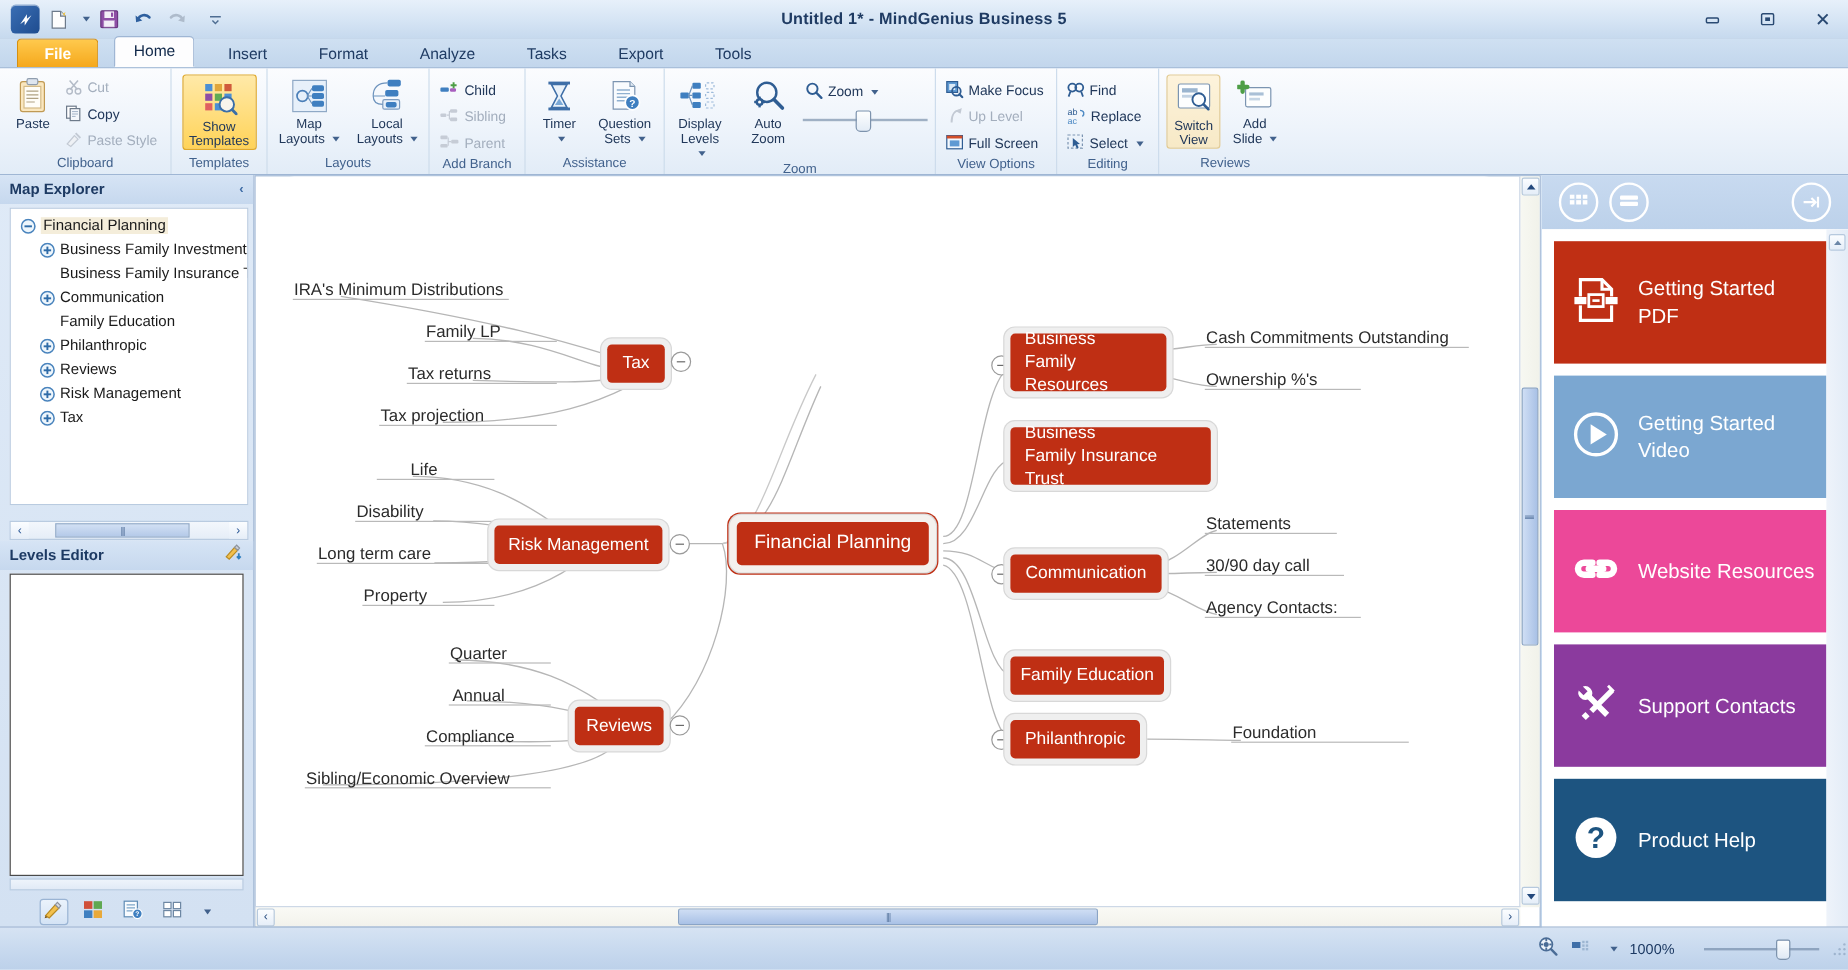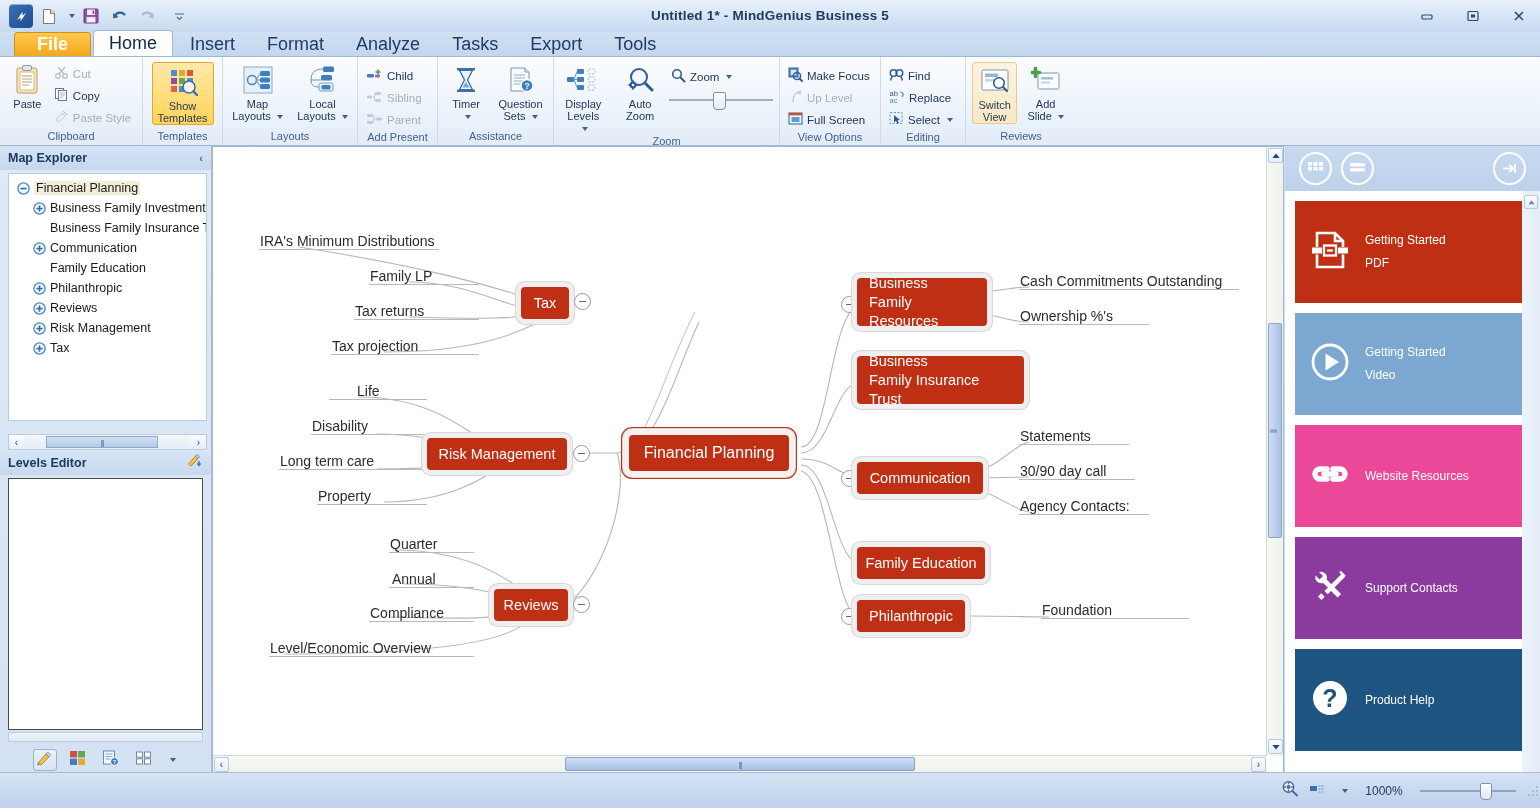--- a/index.html
+++ b/index.html
@@ -27,22 +27,22 @@
   .title-text{position:absolute;left:0;top:0;width:1540px;height:32px;
      line-height:32px;text-align:center;font-size:13.5px;font-weight:bold;
      color:#1f3b63;letter-spacing:.2px;}
   .wctrl{position:absolute;right:6px;top:4px;display:flex;gap:16px;align-items:center;}
   .wbtn{width:30px;height:24px;display:flex;align-items:center;justify-content:center;color:#2a4a73;font-size:13px;}
 
   
   .tabstrip{position:absolute;left:0;top:32px;width:1540px;height:25px;
      background:linear-gradient(180deg,#cfe0f2 0%,#c2d6ec 100%);
      border-bottom:1px solid #9fb6d4;display:flex;align-items:flex-end;padding-left:14px;box-sizing:border-box;}
-  .tab{height:23px;line-height:23px;padding:0 15px;font-size:18px;color:#1f3b63;
-     border-radius:4px 4px 0 0;margin-right:2px;cursor:default;}
+  .tab{height:23px;line-height:23px;padding:0 15px;font-size:13px;color:#1f3b63;
+     border-radius:4px 4px 0 0;margin-right:13px;cursor:default;}
   .tab.file{background:linear-gradient(180deg,#ffc94d 0%,#f5a81c 100%);color:#fff;
      font-weight:bold;border:1px solid #d68f10;border-bottom:none;padding:0 22px;}
   .tab.active{background:#fdfdfe;border:1px solid #9fb6d4;border-bottom:1px solid #fdfdfe;
      color:#11294a;font-weight:normal;height:24px;line-height:24px;}
 
   
   .ribbon{position:absolute;left:0;top:57px;width:1540px;height:88px;
      background:linear-gradient(180deg,#fbfcfe 0%,#eef4fb 55%,#e2ecf7 100%);
      border-bottom:1px solid #9fb6d4;display:flex;align-items:stretch;}
   .rgroup{position:relative;display:flex;flex-direction:column;justify-content:space-between;
@@ -94,21 +94,21 @@
   .notes-area{margin:3px 8px 0 8px;height:252px;background:#fff;border:1px solid #4a4a4a;box-sizing:border-box;}
   .notes-scrollbar{margin:2px 8px 0 8px;height:10px;background:linear-gradient(180deg,#eef4fb,#e1eaf6);
      border:1px solid #bccee2;box-sizing:border-box;}
   .notes-toolbar{display:flex;align-items:center;justify-content:center;gap:9px;margin-top:7px;}
   .ntbtn{width:24px;height:22px;display:flex;align-items:center;justify-content:center;border-radius:3px;cursor:default;}
   .ntbtn.sel{background:linear-gradient(180deg,#eaf2fb,#d4e3f5);border:1px solid #9ab4d4;box-sizing:border-box;}
 
   
   .canvaswrap{position:absolute;left:212px;top:146px;width:1072px;height:627px;background:#ffffff;
      border:1px solid #9fb6d4;box-sizing:border-box;}
-  .canvas{position:absolute;left:16px;top:0;width:1054px;height:609px;background:#ffffff;overflow:hidden;border-radius:31px;}
+  .canvas{position:absolute;left:1px;top:0;width:1054px;height:609px;background:#ffffff;overflow:hidden;border-radius:31px;}
   .vscroll{position:absolute;right:0;top:0;width:17px;height:609px;
      background:linear-gradient(90deg,#f7f8f2,#f1f2ea);border-left:1px solid #cdd8e6;box-sizing:border-box;}
   .hscroll2{position:absolute;left:0;bottom:0;width:1054px;height:17px;
      background:linear-gradient(180deg,#fafaf5,#f2f2ec);border-top:1px solid #cdd8e6;box-sizing:border-box;display:flex;align-items:center;}
   .vs-arrow{width:15px;height:15px;margin:1px;display:flex;align-items:center;justify-content:center;
      color:#23487c;font-size:9px;background:linear-gradient(180deg,#fbfdff,#e4edf8);
      border:1px solid #b6c9de;box-sizing:border-box;border-radius:2px;}
   .vs-thumb{position:absolute;left:1px;width:14px;background:linear-gradient(90deg,#cfdef4,#a9c1e6);
      border:1px solid #8aa4c6;box-sizing:border-box;border-radius:2px;
      display:flex;align-items:center;justify-content:center;}
@@ -128,29 +128,29 @@
   
   .rightpanel{position:absolute;left:1285px;top:146px;width:255px;height:627px;
      background:linear-gradient(180deg,#e6eef8,#dae6f4);box-sizing:border-box;}
   .rp-hd{height:45px;display:flex;align-items:center;padding:0 14px;
      background:linear-gradient(180deg,#c8daf0,#bcd1ea);justify-content:space-between;}
   .rp-ico{width:29px;height:29px;border-radius:50%;border:2px solid #fff;
      display:flex;align-items:center;justify-content:center;cursor:default;}
   .rp-body{position:absolute;left:0;top:45px;width:255px;height:582px;background:#fff;overflow:hidden;}
   .tile{position:relative;margin:0 18px 10px 10px;height:102px;display:flex;align-items:center;
      padding-left:14px;box-sizing:border-box;cursor:default;}
-  .tile .tlbl{color:#fff;font-size:12px;line-height:23px;margin-left:14px;}
+  .tile .tlbl{color:#fff;font-size:17px;line-height:23px;margin-left:14px;}
   .rp-scroll{position:absolute;right:0;top:0;width:18px;height:582px;
      background:linear-gradient(90deg,#eef3fa,#e3ecf7);}
 
   
   .statusbar{position:absolute;left:0;bottom:0;width:1540px;height:35px;
      background:linear-gradient(180deg,#d6e3f3 0%,#c6d8ee 60%,#bdd1ea 100%);
      border-top:1px solid #a8bcd6;display:flex;align-items:center;justify-content:flex-end;padding-right:16px;gap:10px;}
-  .sb-zoomtxt{font-size:12px;color:#1d3a63;min-width:52px;text-align:center;}
+  .sb-zoomtxt{font-size:12px;color:#1d3a63;min-width:52px;text-align:left;}
   .sb-slider{width:96px;height:14px;position:relative;}
   .sb-slider .track{position:absolute;left:0;right:0;top:6px;height:2px;background:#8ea4bf;}
   .sb-slider .thumb{position:absolute;left:60px;top:-1px;width:10px;height:15px;
      background:linear-gradient(180deg,#fdfefe,#dfe9f5);border:1px solid #7d93ad;border-radius:2px 2px 4px 4px;}
   .grip{width:14px;height:14px;opacity:.55;}
 </style>
 </head>
 <body>
 
 <div class="app">
@@ -373,21 +373,21 @@
                   <rect x="10" y="5.5" width="6" height="3" rx="1" fill="#c6ccd6"></rect>
                   <rect x="1" y="2" width="6" height="3" rx="1" fill="#c6ccd6"></rect>
                   <rect x="1" y="9" width="6" height="3" rx="1" fill="#c6ccd6"></rect>
                   <path d="M7.5 3.5v7M7.5 7h2.5" stroke="#c6ccd6"></path>
                 </svg>
             </span>
             <span>Parent</span>
           </div>
         </div>
       </div>
-      <div class="rgroup-label">Add Present</div>
+      <div class="rgroup-label">Add Branch</div>
     </div>
 
     <div class="rgroup" style="width:116px">
       <div class="rgroup-body" style="justify-content:center;gap:6px">
         <div class="bigbtn" style="width:46px">
           <div class="ico">
             <svg width="26" height="28" viewBox="0 0 26 28">
                 <rect x="4" y="2" width="18" height="2.4" fill="#3f6fa8"></rect>
                 <rect x="4" y="23.6" width="18" height="2.4" fill="#3f6fa8"></rect>
                 <path d="M6.5 4.4 L19.5 4.4 L14.5 14 L19.5 23.6 L6.5 23.6 L11.5 14 Z" fill="#eaf2fa" stroke="#3f6fa8" stroke-width="1.3"></path>
@@ -809,21 +809,21 @@
       <div class="leaf" style="left:103px;top:191px">Tax projection</div>
 
       <div class="leaf" style="left:128px;top:236px">Life</div>
       <div class="leaf" style="left:83px;top:271px">Disability</div>
       <div class="leaf" style="left:51px;top:306px">Long term care</div>
       <div class="leaf" style="left:89px;top:341px">Property</div>
 
       <div class="leaf" style="left:161px;top:389px">Quarter</div>
       <div class="leaf" style="left:163px;top:424px">Annual</div>
       <div class="leaf" style="left:141px;top:458px">Compliance</div>
-      <div class="leaf" style="left:41px;top:493px">Level/Economic Overview</div>
+      <div class="leaf" style="left:41px;top:493px">Sibling/Economic Overview</div>
 
       <div class="leaf" style="left:791px;top:126px">Cash Commitments Outstanding</div>
       <div class="leaf" style="left:791px;top:161px">Ownership %'s</div>
       <div class="leaf" style="left:791px;top:281px">Statements</div>
       <div class="leaf" style="left:791px;top:316px">30/90 day call</div>
       <div class="leaf" style="left:791px;top:351px">Agency Contacts:</div>
       <div class="leaf" style="left:813px;top:455px">Foundation</div>
 
       <div class="node" style="left:292px;top:140px;width:48px;height:32px">Tax</div>
       <div class="collapse" style="left:345px;top:146px">

